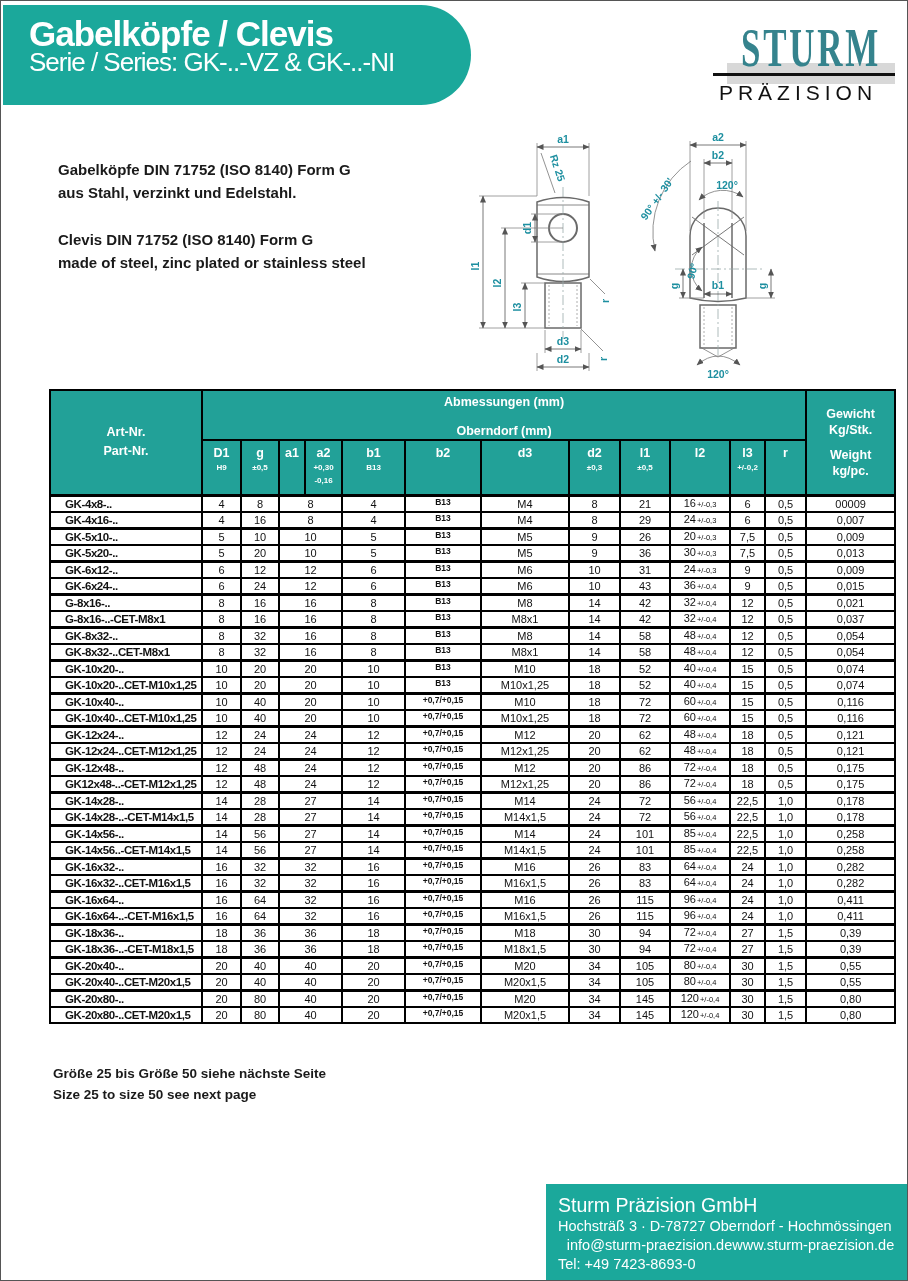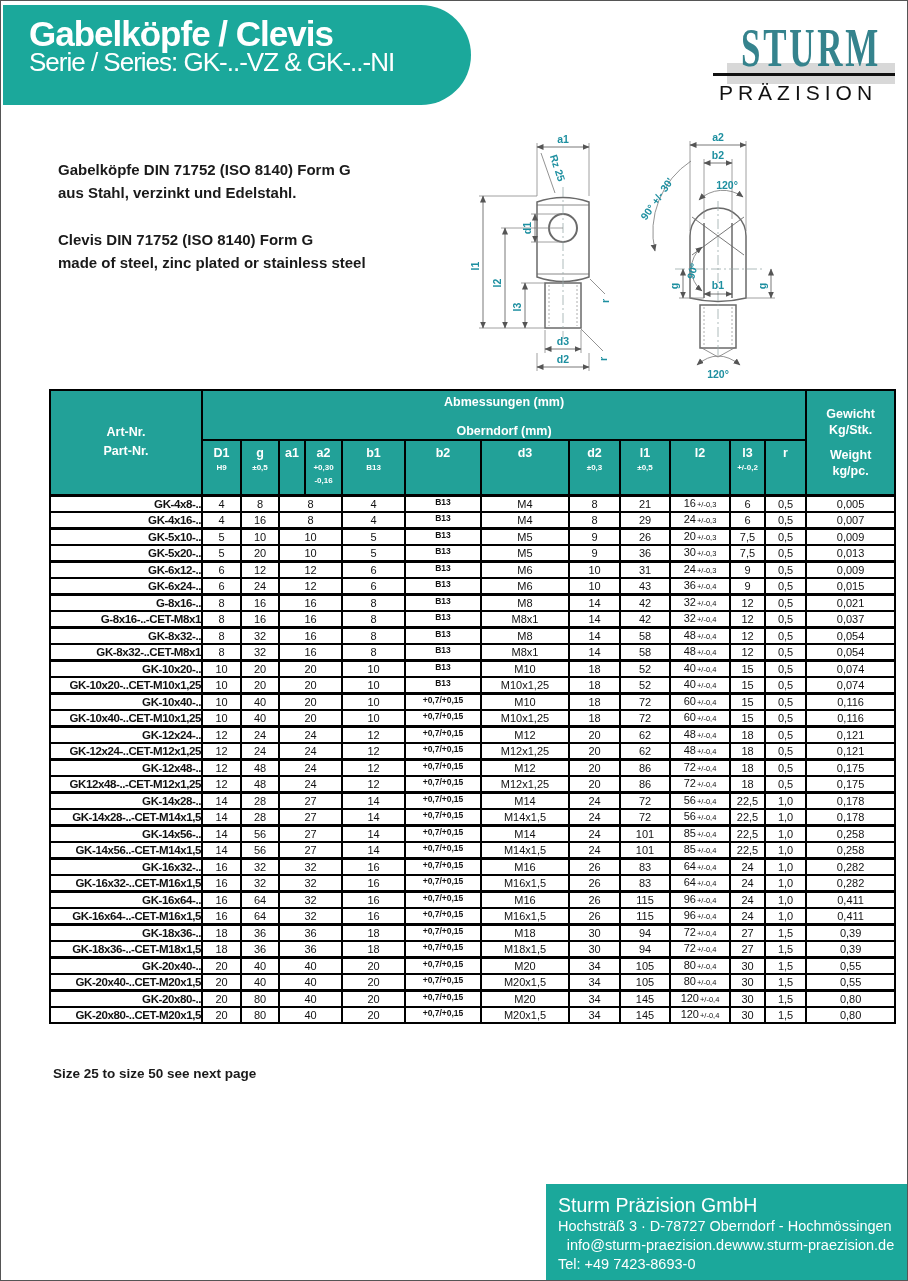--- a/index.html
+++ b/index.html
@@ -43,21 +43,21 @@
   .h-art{font-size:12.5px;font-weight:700;line-height:19px;}
   .h-dim{height:50px;font-size:12.5px;font-weight:700;}
   .h-dim div{line-height:15px;}
   .h-dim .dimde{margin-top:4px;margin-bottom:14px;}
   .h-weight div{font-size:12.5px;font-weight:700;line-height:16px;}
   .h-weight .wgap{height:9px;}
   .subhead th{height:55px;vertical-align:top;padding-top:5px;}
   .col-label{font-size:12.5px;font-weight:700;line-height:14px;}
   .col-tol{font-size:8px;font-weight:700;line-height:10px;margin-top:3px;}
   tbody td{height:14px;font-size:11px;line-height:12px;text-align:center;padding:0;background:#fff;}
-  tbody td.part{text-align:right;padding-left:2px;font-weight:700;font-size:11.5px;letter-spacing:-0.4px;}
+  tbody td.part{text-align:left;padding-left:14px;font-weight:700;font-size:11.5px;letter-spacing:-0.4px;}
   tbody td.b2val{font-size:8.5px;font-weight:700;vertical-align:top;line-height:9px;padding-top:1px;}
   tbody td .tol{font-size:7.5px;font-weight:400;margin-left:1px;}
   tbody tr:nth-child(odd) td{border-top-width:3px;}
 
   
   .note{position:absolute;left:52px;top:1062px;font-size:13.5px;font-weight:700;
         color:#1a1a1a;line-height:21px;}
 
   
   .footer{position:absolute;left:545px;top:1183px;right:0;bottom:0;background:#1BA89B;
@@ -277,21 +277,21 @@
             <td class="num">8</td>
             <td class="num" colspan="2">8</td>
             <td class="num">4</td>
             <td class="b2val">B13</td>
             <td class="num">M4</td>
             <td class="num">8</td>
             <td class="num">21</td>
             <td class="num">16<span class="tol">+/-0,3</span></td>
             <td class="num">6</td>
             <td class="num">0,5</td>
-            <td class="num">0,005</td>
+            <td class="num">00009</td>
           </tr>
           <tr>
             <td class="part">GK-4x16-..</td>
             <td class="num">4</td>
             <td class="num">16</td>
             <td class="num" colspan="2">8</td>
             <td class="num">4</td>
             <td class="b2val">B13</td>
             <td class="num">M4</td>
             <td class="num">8</td>
@@ -749,20 +749,21 @@
             <td class="num">120<span class="tol">+/-0,4</span></td>
             <td class="num">30</td>
             <td class="num">1,5</td>
             <td class="num">0,80</td>
           </tr>
         </tbody>
     </table>
   </div>
 
   <div class="note">
+    <div>Größe 25 bis Größe 50 siehe nächste Seite</div>
     <div>Size 25 to size 50 see next page</div>
   </div>
 
   <div class="footer">
     <div class="footer-company">Sturm Präzision GmbH</div>
     <div class="footer-line">Hochsträß 3 · D-78727 Oberndorf - Hochmössingen</div>
     <div class="footer-row">
       <span>info@sturm-praezision.de</span>
       <span>www.sturm-praezision.de</span>
     </div>

